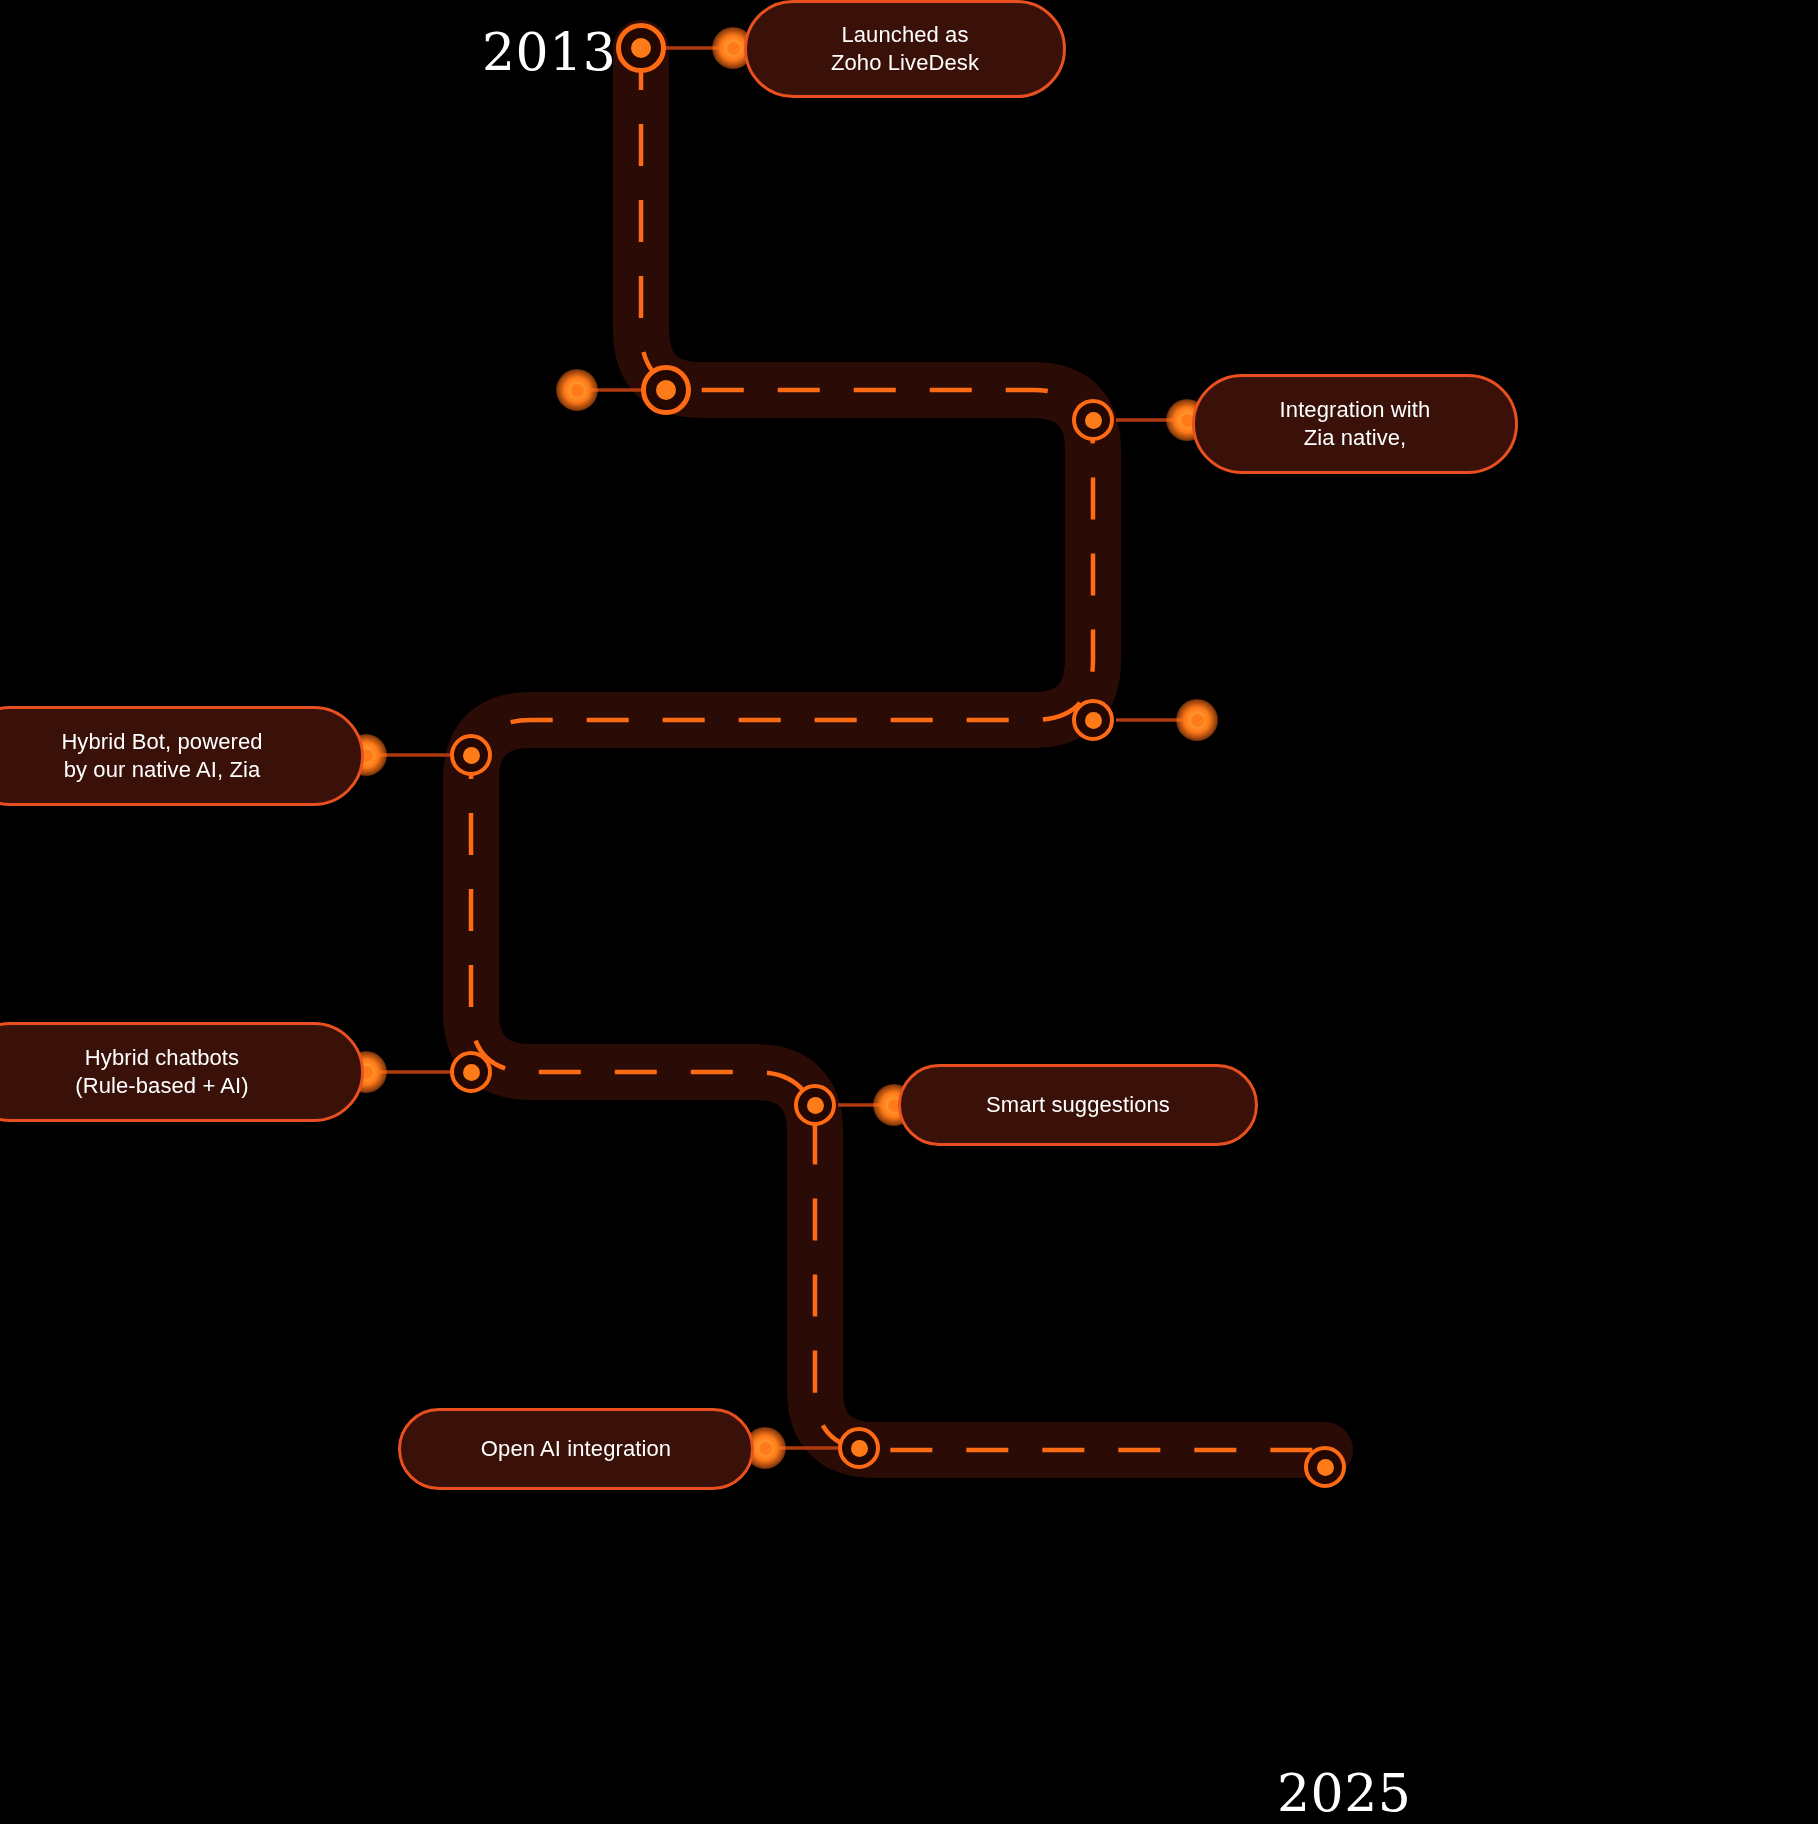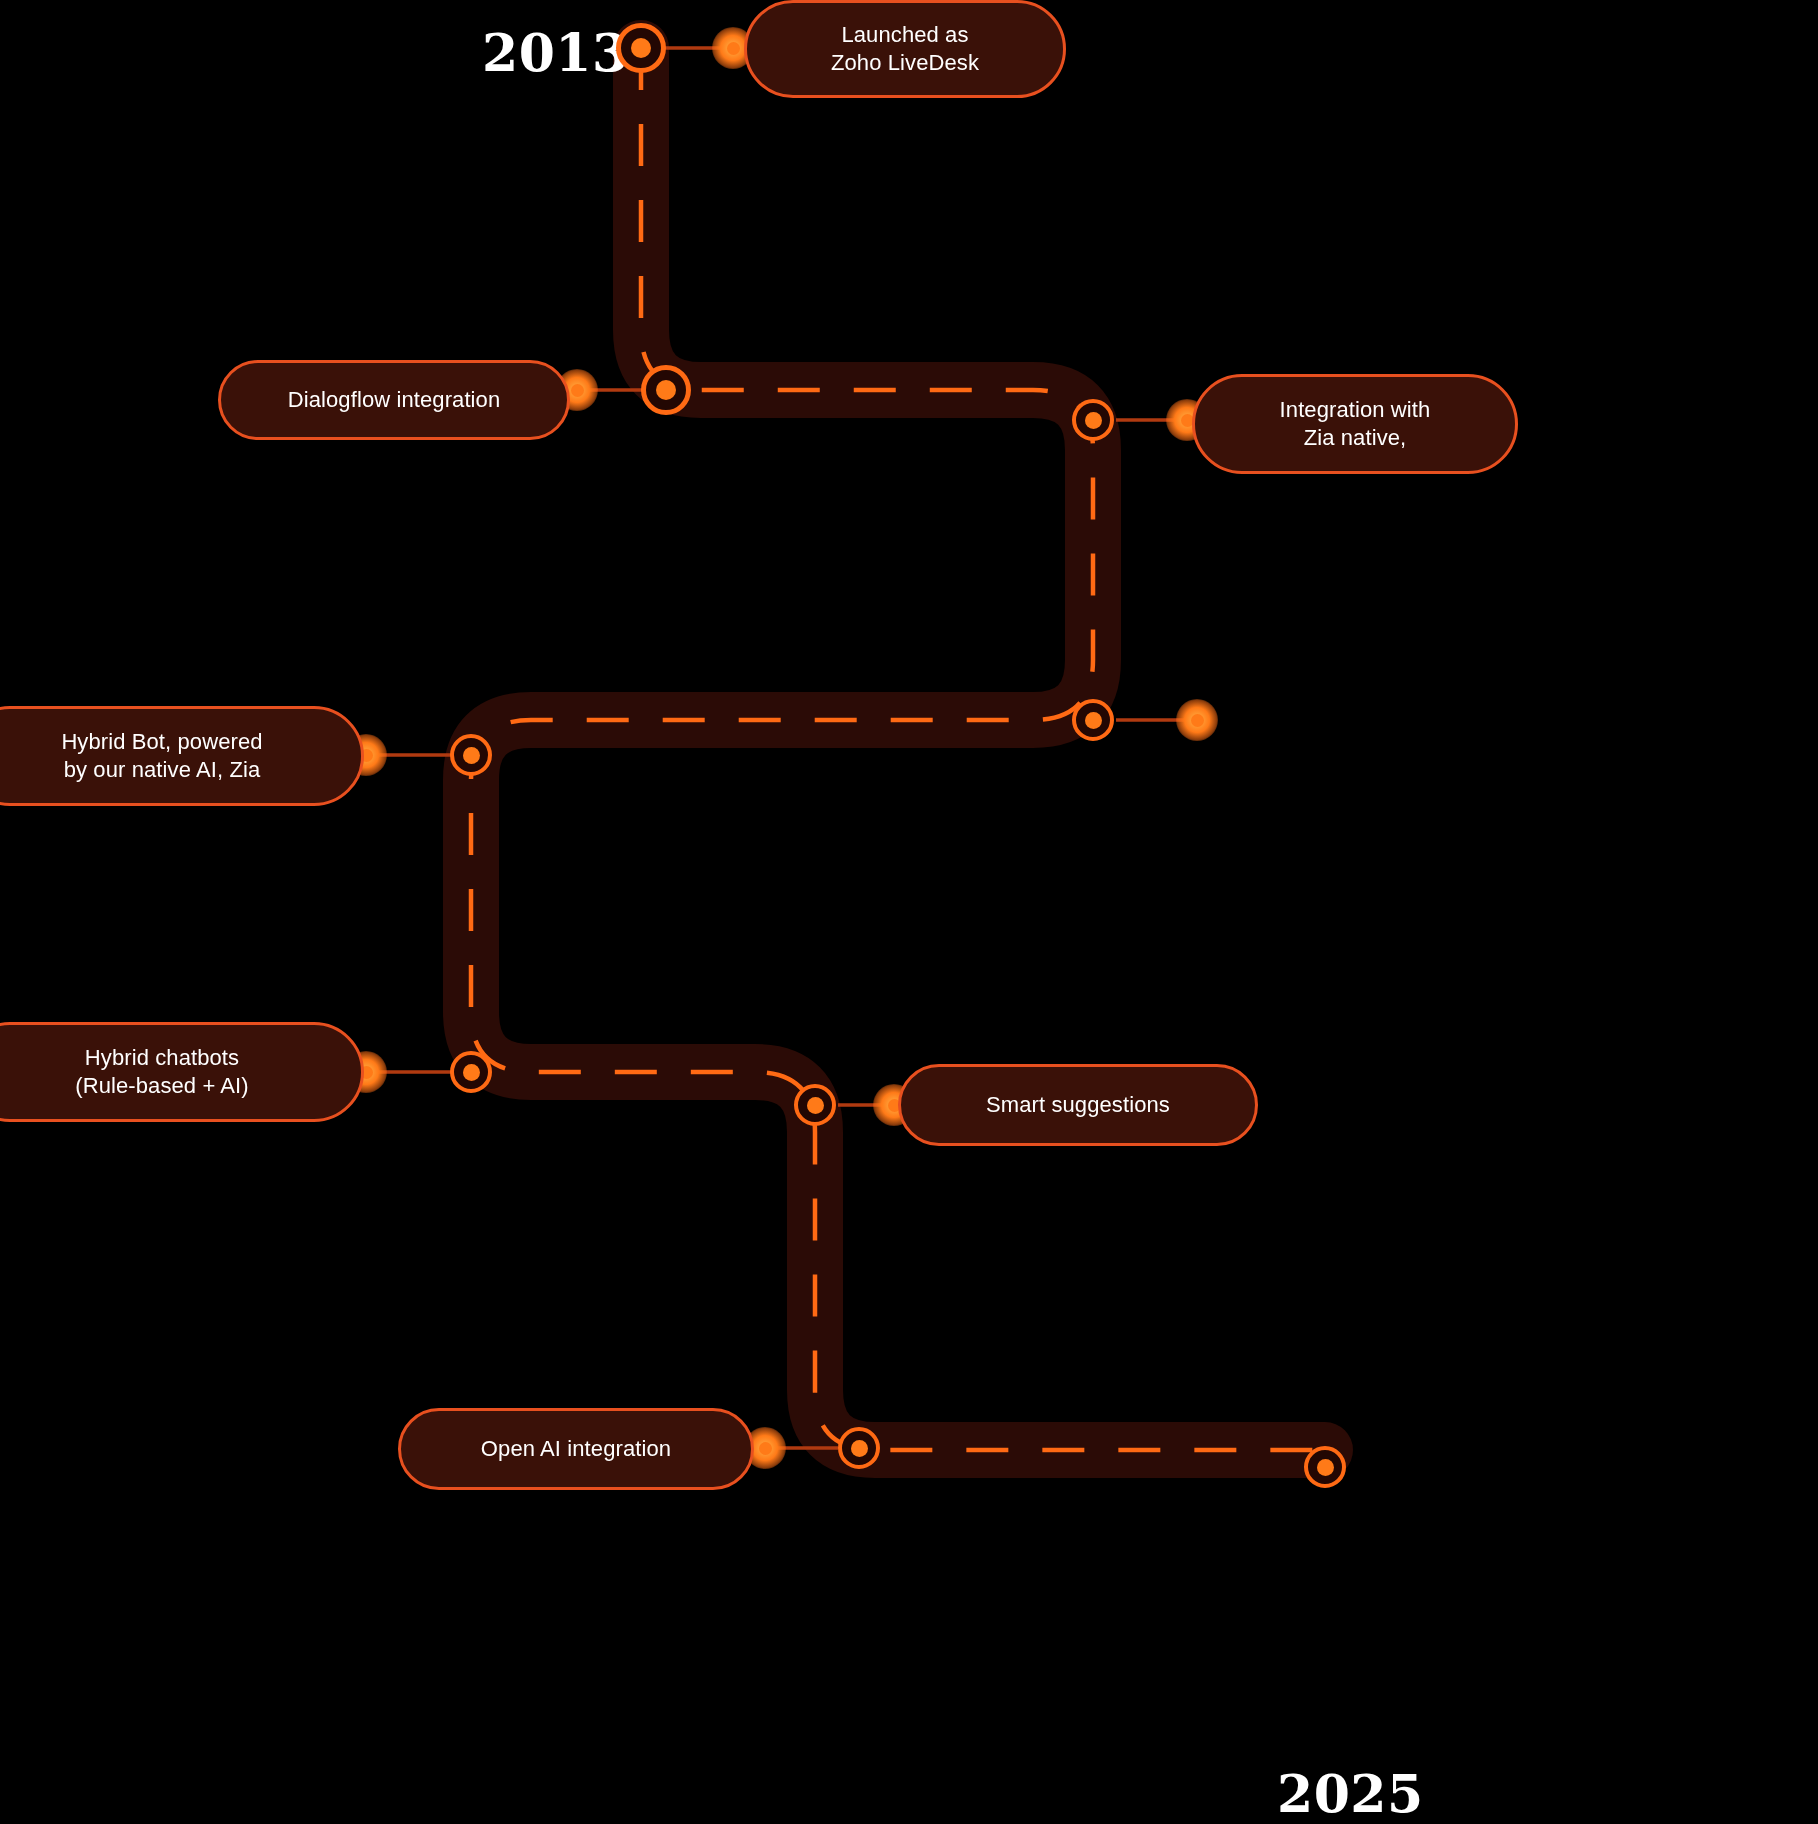--- a/index.html
+++ b/index.html
@@ -24,21 +24,21 @@
   svg.road {
     position: absolute;
     left: 0; top: 0;
     width: 1818px;
     height: 1824px;
   }
   
   .year {
     position: absolute;
     font-family: "DejaVu Serif", "Liberation Serif", serif;
-    font-weight: 700;
+    font-weight: 400;
     color: #ffffff;
     font-size: 52px;
     letter-spacing: 0.5px;
     white-space: nowrap;
   }
   #year-start { left: 482px; top: 22px; }
   #year-end   { left: 1277px; top: 1763px; }
 
   
   .pill {
@@ -205,25 +205,20 @@
     <i></i>
   </div>
 
   <div class="pill" style="left:744px; top:0px; width:322px; height:98px;">
     <div>
       <span>Launched as</span>
       <span>Zoho LiveDesk</span>
     </div>
   </div>
 
-  <div class="pill" style="left:218px; top:360px; width:352px; height:80px;">
-    <div>
-      <span>Dialogflow integration</span>
-    </div>
-  </div>
 
   <div class="pill" style="left:1192px; top:374px; width:326px; height:100px;">
     <div>
       <span>Integration with</span>
       <span>Zia native,</span>
     </div>
   </div>
 
 
   <div class="pill" style="left:-40px; top:706px; width:404px; height:100px;">

